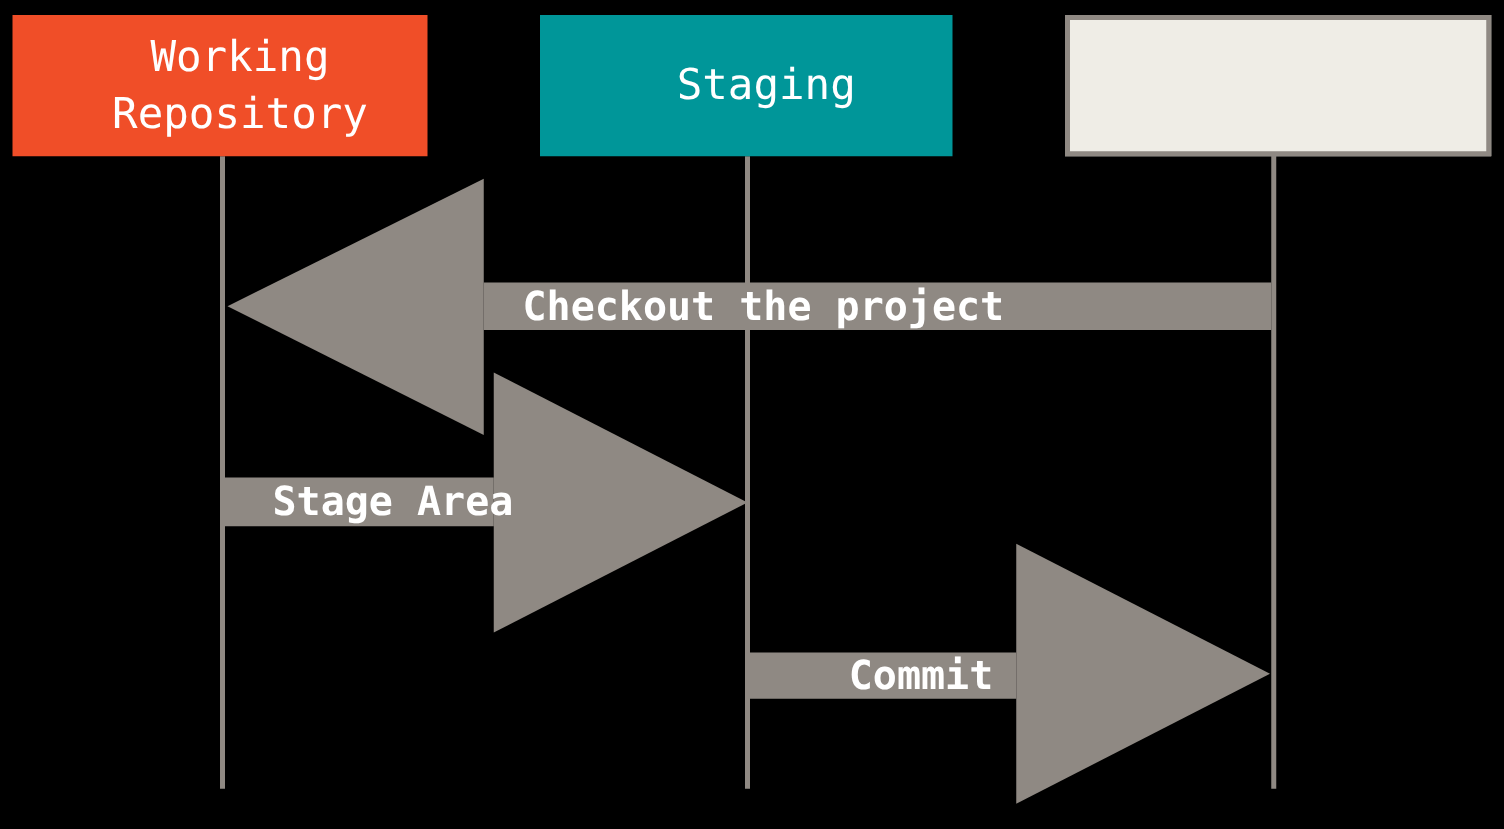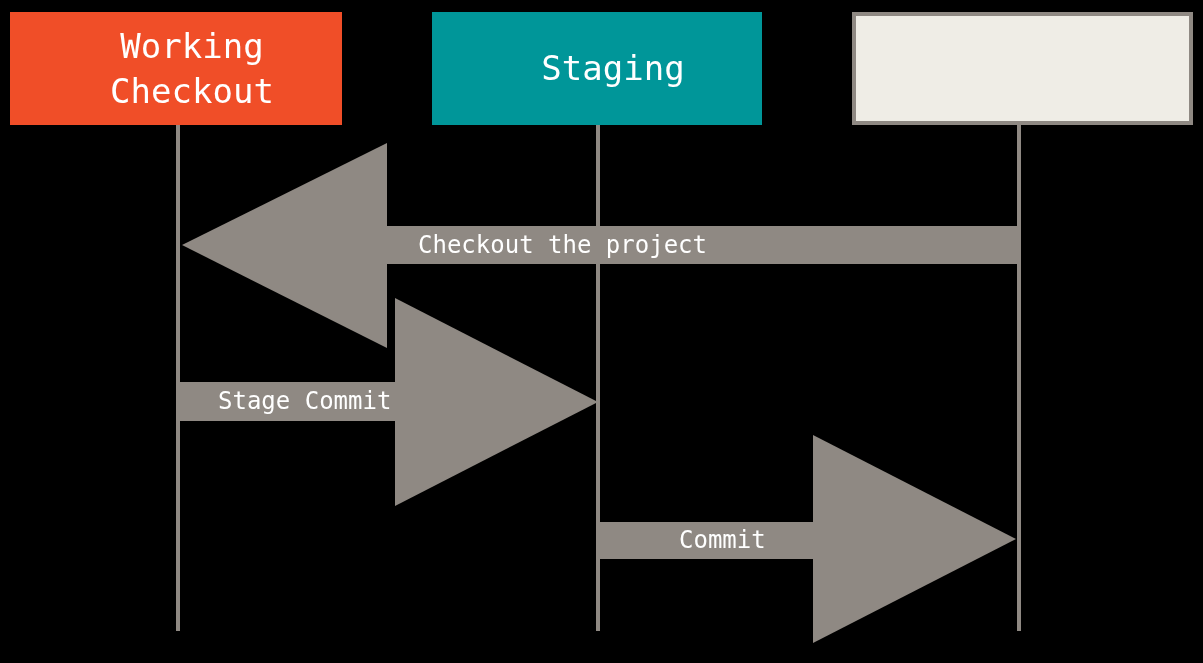--- a/index.html
+++ b/index.html
@@ -57,50 +57,50 @@
   #commit-head{
     left:813px;top:435px;
     border-top:104px solid transparent;
     border-bottom:104px solid transparent;
     border-left:203px solid var(--arrow-color,#8f8983);
   }
   
   .arrow-label{
     position:absolute;z-index:5;
     color:var(--label-text-color,#fff);
-    font-size:24px;white-space:nowrap;
+    font-size:32px;white-space:nowrap;font-weight:bold;
   }
   #checkout-label{left:418px;top:226px;height:38px;line-height:38px;}
   #stage-label{left:218px;top:382px;height:39px;line-height:39px;}
   #commit-label{left:667px;top:522px;height:37px;line-height:37px;margin-left:12px;}
 </style>
 </head>
 <body>
 
 <div class="canvas">
 
   <div class="area-box" id="box-working">
     <div>Working</div>
-    <div>Checkout</div>
+    <div>Repository</div>
   </div>
   <div class="area-box" id="box-staging">
     <div>Staging</div>
   </div>
   <div class="area-box" id="box-git">
   </div>
 
   <div class="lifeline" id="line-working"></div>
   <div class="lifeline" id="line-staging"></div>
   <div class="lifeline" id="line-git"></div>
 
   <div class="shaft" id="checkout-shaft"></div>
   <div class="head" id="checkout-head"></div>
   <div class="arrow-label" id="checkout-label">Checkout the project</div>
 
   <div class="shaft" id="stage-shaft"></div>
   <div class="head" id="stage-head"></div>
-  <div class="arrow-label" id="stage-label">Stage Commit</div>
+  <div class="arrow-label" id="stage-label">Stage Area</div>
 
   <div class="shaft" id="commit-shaft"></div>
   <div class="head" id="commit-head"></div>
   <div class="arrow-label" id="commit-label">Commit</div>
 
 </div>
 
 </body></html>

